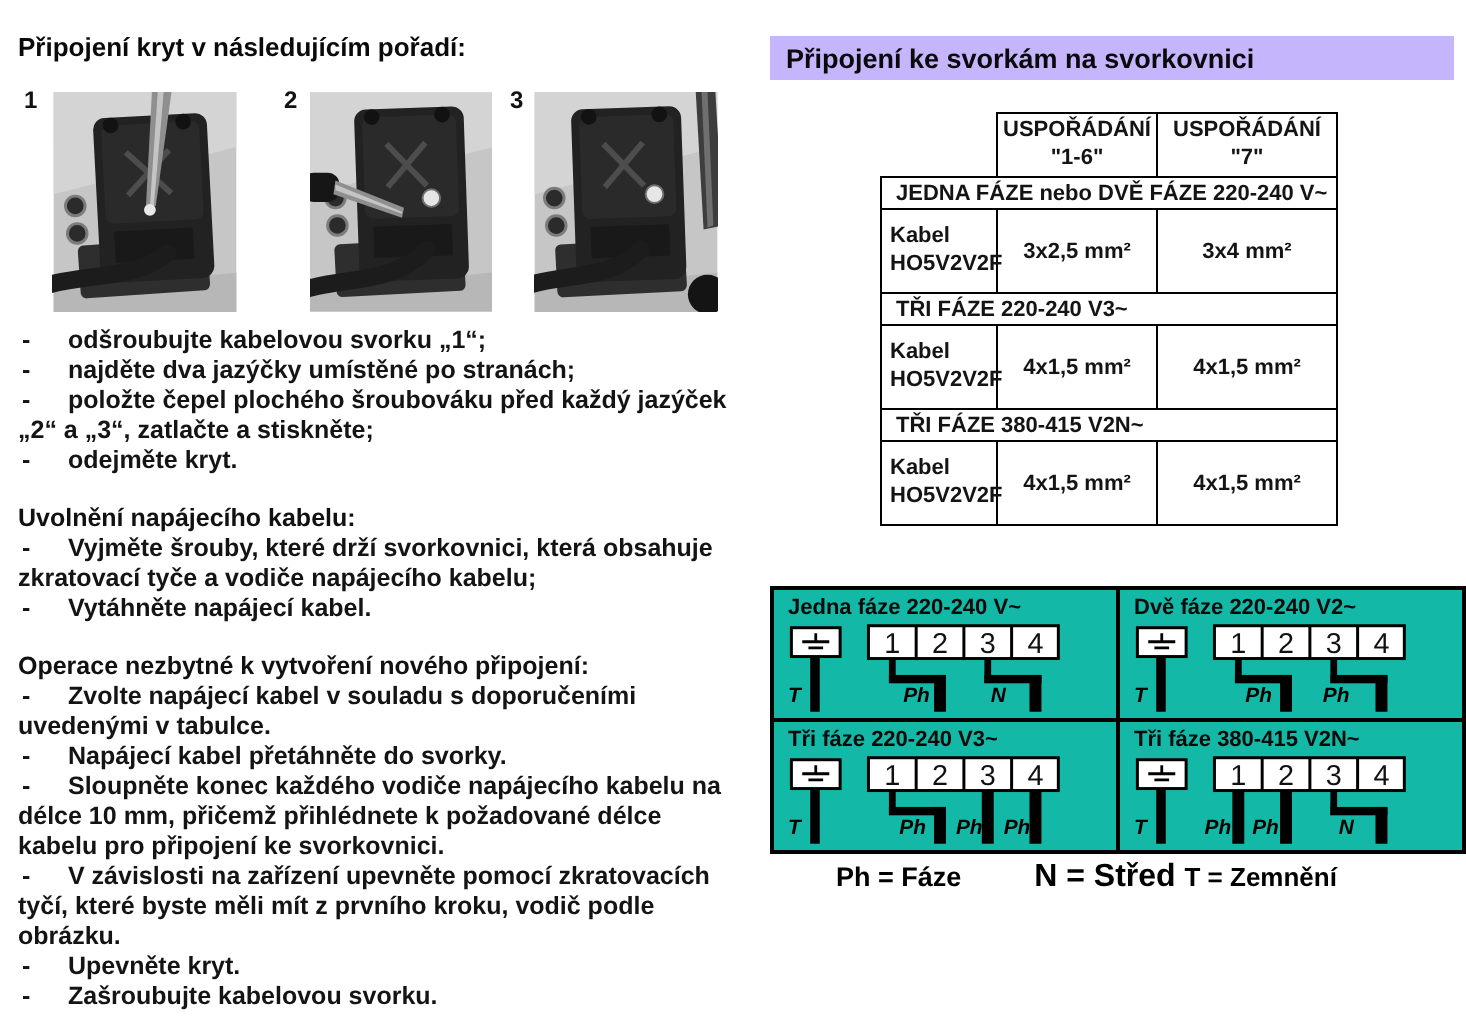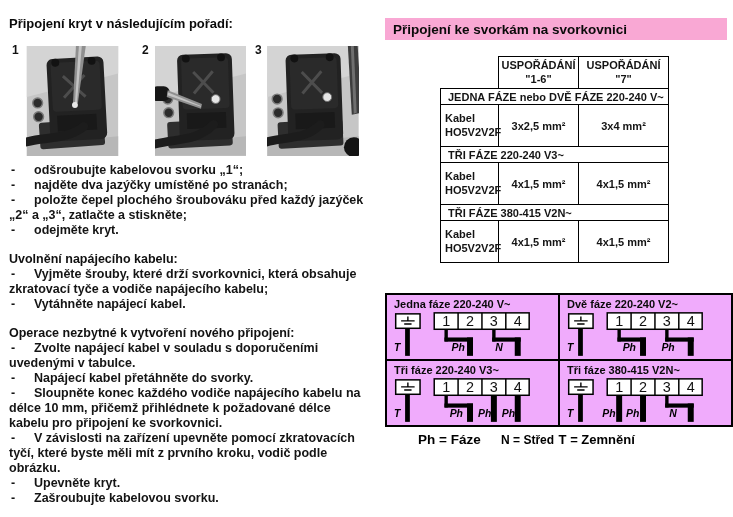--- a/index.html
+++ b/index.html
@@ -13,48 +13,48 @@
   .photos .num{position:absolute;top:0;font-size:12px;font-weight:bold;}
   .photos svg.photo{position:absolute;top:3px;height:110px;}
   .list{margin-top:6px;}
   .li{margin:0;padding:0;font-size:12.5px;line-height:15px;color:#141414;font-weight:bold;}
   .li .dash{display:inline-block;width:23px;padding-left:2px;}
   .subhead{margin:14px 0 0 0;font-size:12.5px;font-weight:bold;line-height:15px;}
   .list.tight{margin-top:0;}
 
   
   .right{position:absolute;left:385px;top:0;width:348px;}
-  .title-bar{margin-top:18px;margin-right:6px;height:22px;background:#f9a8d4;
+  .title-bar{margin-top:18px;margin-right:6px;height:22px;background:#c4b5fd;
              font-size:13.5px;font-weight:bold;padding:4px 0 0 8px;box-sizing:border-box;color:#0a0a0a;}
 
   table.spec{border-collapse:collapse;margin:16px 0 0 55px;table-layout:fixed;width:228px;}
   table.spec td,table.spec th{border:1.5px solid #000;font-size:11px;font-weight:bold;
                               padding:0;color:#141414;}
   table.spec .empty{border:none;background:transparent;}
   table.spec .colhead{height:31px;text-align:center;vertical-align:middle;line-height:1.25;}
   table.spec .section{height:13px;text-align:left;padding:1px 2px 1px 7px;font-size:11px;}
   table.spec .cable{height:41px;text-align:left;vertical-align:middle;padding-left:4px;white-space:pre-line;line-height:1.2;}
   table.spec .val{text-align:center;vertical-align:middle;}
 
   .diagrams{margin-top:30px;width:346px;border:1px solid #000;
             display:grid;grid-template-columns:1fr 1fr;}
-  .dcell{border:1px solid #000;height:66px;box-sizing:border-box;position:relative;background:#f0abfc;}
+  .dcell{border:1px solid #000;height:66px;box-sizing:border-box;position:relative;background:#14b8a6;}
   .dtitle{font-size:11px;font-weight:bold;padding:3px 0 0 7px;color:#0a0a0a;}
   .dcell svg{display:block;width:100%;height:46px;}
   .dsvg .box{fill:#fff;stroke:#000;stroke-width:1.5;}
   .dsvg .ln{stroke:#000;stroke-width:1.5;fill:none;}
   .dsvg .sym{stroke:#000;stroke-width:1.4;fill:none;}
   .dsvg .wire{fill:#000;}
   .dsvg text.tnum{font-family:"Liberation Sans",sans-serif;font-size:14.5px;fill:#111;text-anchor:middle;}
   .dsvg text.wlab{font-family:"Liberation Sans",sans-serif;font-size:10.5px;font-weight:bold;font-style:italic;fill:#000;}
 
   .legend{margin-top:3px;white-space:nowrap;}
   .legend .lg{display:inline-block;font-weight:bold;color:#000000;}
   .legend .lg.big{font-size:13.5px;margin-left:33px;}
-  .legend .lg.s1{font-size:12px;margin-left:16px;}
+  .legend .lg.s1{font-size:16px;margin-left:32px;}
   .legend .lg.s2{font-size:13px;}
 </style>
 </head>
 <body>
 
 <div class="page">
 
   <div class="left">
     <h2>Připojení kryt v následujícím pořadí:</h2>
 

